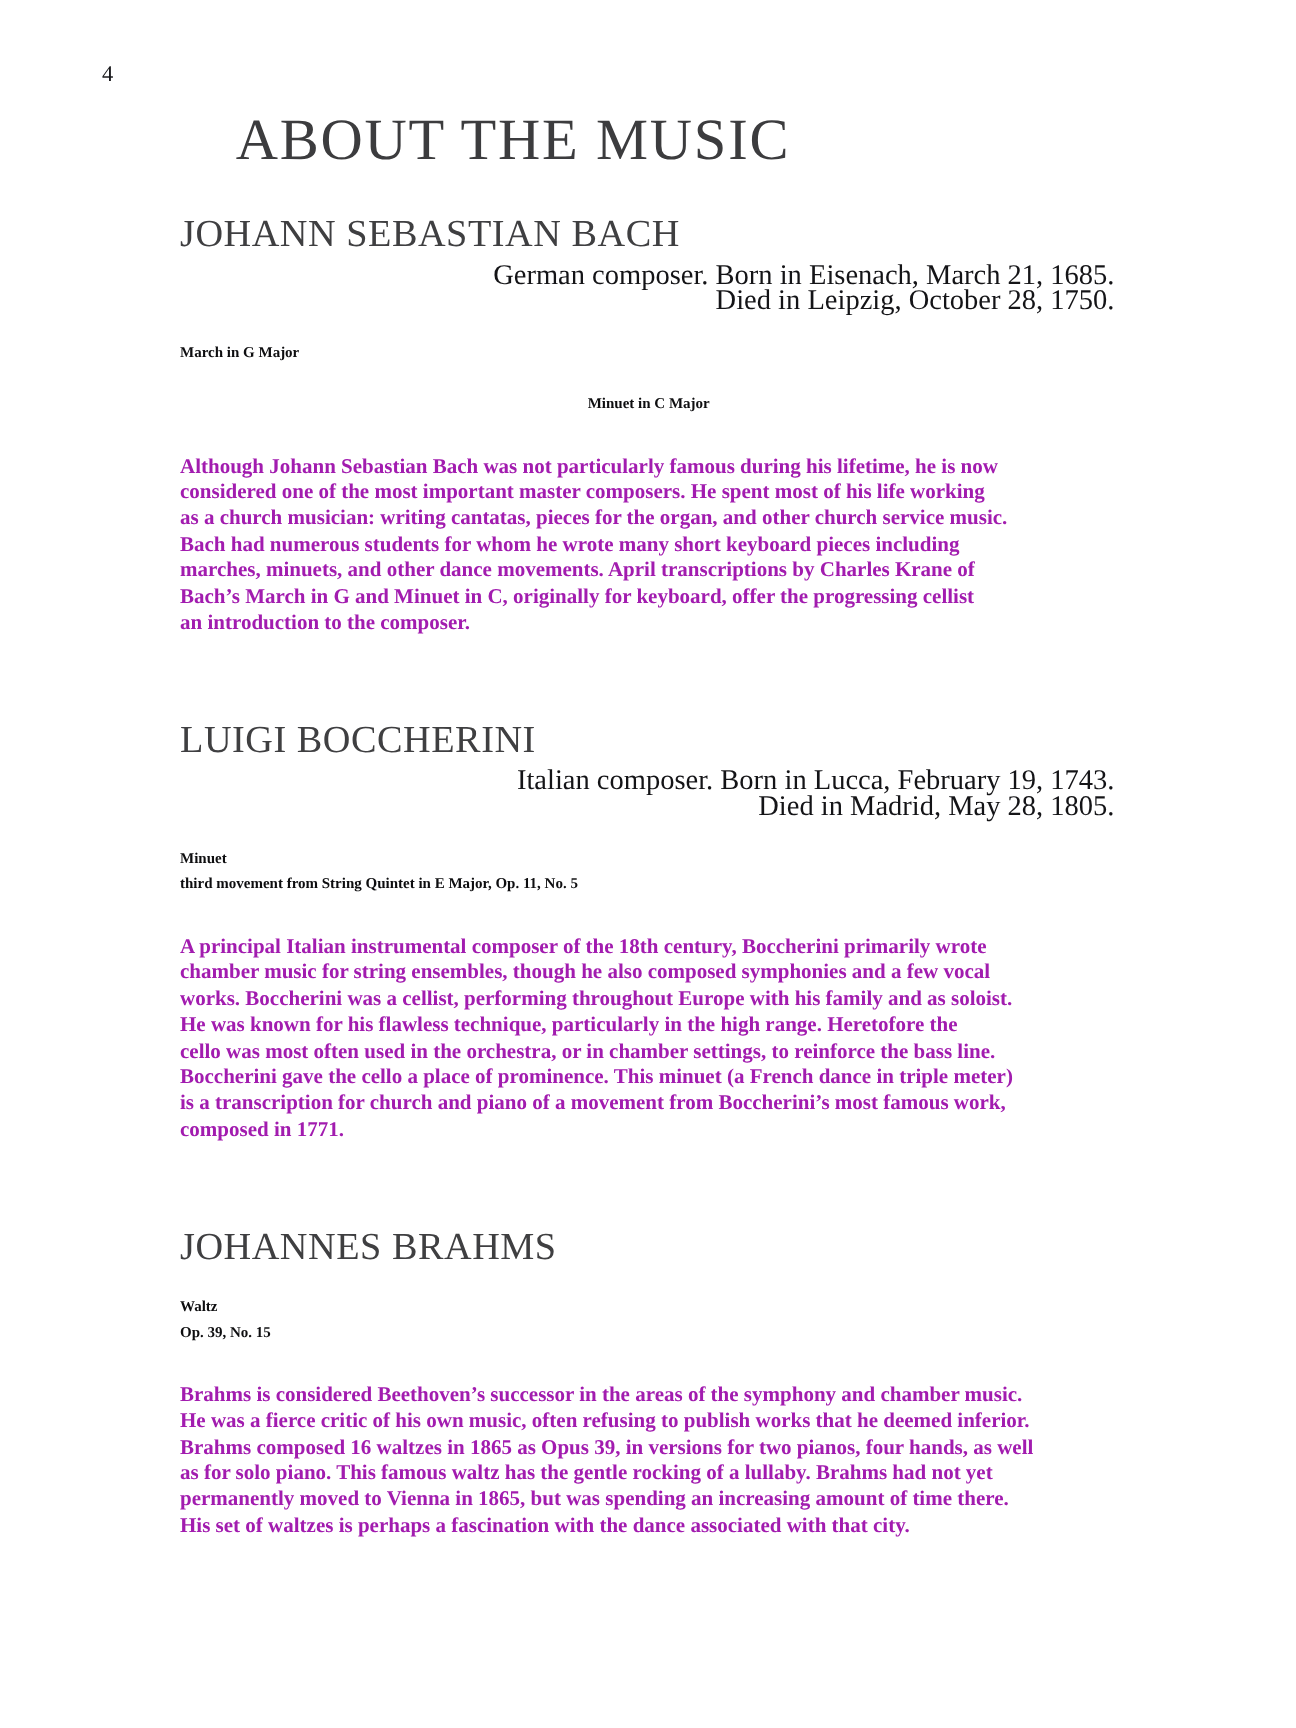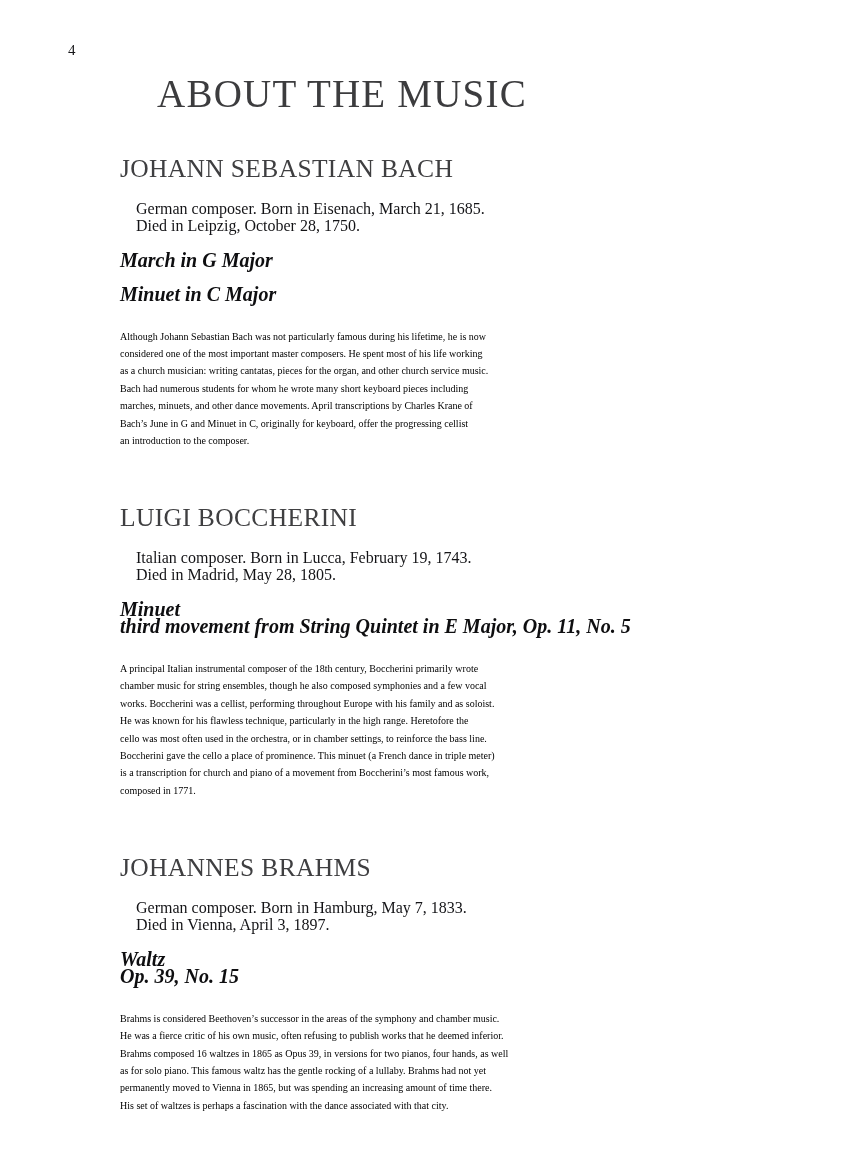--- a/index.html
+++ b/index.html
@@ -42,67 +42,68 @@
     font-weight: normal;
     margin: 0;
     line-height: 1.15;
     font-family: "Liberation Serif", "DejaVu Serif", serif;
   }
 
   
   .content {
     position: absolute;
     left: 120px;
-    top: 155px;
+    top: 142px;
     width: 625px;
   }
 
   .composer-block { margin: 0 0 0 0; }
   .composer-block + .composer-block { margin-top: 55px; }
 
   .composer-name {
     font-size: 25.5px;
     letter-spacing: 0.35px;
     color: #3f3f41;
     font-weight: normal;
     line-height: 1.12;
     margin: 0 0 4px 0;
     font-family: "Liberation Serif", "DejaVu Serif", serif;
   }
 
   .composer-life {
-    font-size: 16px;
+    font-size: 19px;
     line-height: 17.5px;
     color: #141417;
-    margin: 16px;
+    margin: 2px;
+    text-align: right;
   }
   .composer-life .life-line { display: block; }
 
   .works {
     margin-top: 17px;
   }
   .work {
-    font-size: 20px;
+    font-size: 10px;
     line-height: 17.5px;
     font-weight: bold;
     color: #0e0e10;
     margin: 0;
-    font-style: italic;
   }
-  .work + .work { margin-top: 17px; }
+  .work + .work { margin-top: 17px; text-align: center; }
   .work .work-sub {
     display: block;
     margin-top: 0;
   }
 
   .description {
     margin-top: 24px;
-    font-size: 10px;
+    font-size: 14px;
     line-height: 17.4px;
-    color: #000000;
+    color: #a21caf;
+    font-weight: bold;
   }
   .description .desc-line { display: block; white-space: pre; }
 </style>
 </head>
 <body>
 
 <div class="page">
 
   <div class="folio">4</div>
 
@@ -118,21 +119,21 @@
         <div class="works">
           <div class="work"><span>March in G Major</span></div>
           <div class="work"><span>Minuet in C Major</span></div>
         </div>
         <p class="description">
           <span class="desc-line">Although Johann Sebastian Bach was not particularly famous during his lifetime, he is now</span>
           <span class="desc-line">considered one of the most important master composers. He spent most of his life working</span>
           <span class="desc-line">as a church musician: writing cantatas, pieces for the organ, and other church service music.</span>
           <span class="desc-line">Bach had numerous students for whom he wrote many short keyboard pieces including</span>
           <span class="desc-line">marches, minuets, and other dance movements. April transcriptions by Charles Krane of</span>
-          <span class="desc-line">Bach’s June in G and Minuet in C, originally for keyboard, offer the progressing cellist</span>
+          <span class="desc-line">Bach’s March in G and Minuet in C, originally for keyboard, offer the progressing cellist</span>
           <span class="desc-line">an introduction to the composer.</span>
         </p>
       </section>
       <section class="composer-block">
         <h2 class="composer-name">LUIGI BOCCHERINI</h2>
         <div class="composer-life">
           <span class="life-line">Italian composer. Born in Lucca, February 19, 1743.</span>
           <span class="life-line">Died in Madrid, May 28, 1805.</span>
         </div>
         <div class="works">
@@ -144,24 +145,20 @@
           <span class="desc-line">works. Boccherini was a cellist, performing throughout Europe with his family and as soloist.</span>
           <span class="desc-line">He was known for his flawless technique, particularly in the high range. Heretofore the</span>
           <span class="desc-line">cello was most often used in the orchestra, or in chamber settings, to reinforce the bass line.</span>
           <span class="desc-line">Boccherini gave the cello a place of prominence. This minuet (a French dance in triple meter)</span>
           <span class="desc-line">is a transcription for church and piano of a movement from Boccherini’s most famous work,</span>
           <span class="desc-line">composed in 1771.</span>
         </p>
       </section>
       <section class="composer-block">
         <h2 class="composer-name">JOHANNES BRAHMS</h2>
-        <div class="composer-life">
-          <span class="life-line">German composer. Born in Hamburg, May 7, 1833.</span>
-          <span class="life-line">Died in Vienna, April 3, 1897.</span>
-        </div>
         <div class="works">
           <div class="work tight"><span>Waltz</span><span class="work-sub">Op. 39, No. 15</span></div>
         </div>
         <p class="description">
           <span class="desc-line">Brahms is considered Beethoven’s successor in the areas of the symphony and chamber music.</span>
           <span class="desc-line">He was a fierce critic of his own music, often refusing to publish works that he deemed inferior.</span>
           <span class="desc-line">Brahms composed 16 waltzes in 1865 as Opus 39, in versions for two pianos, four hands, as well</span>
           <span class="desc-line">as for solo piano. This famous waltz has the gentle rocking of a lullaby. Brahms had not yet</span>
           <span class="desc-line">permanently moved to Vienna in 1865, but was spending an increasing amount of time there.</span>
           <span class="desc-line">His set of waltzes is perhaps a fascination with the dance associated with that city.</span>

